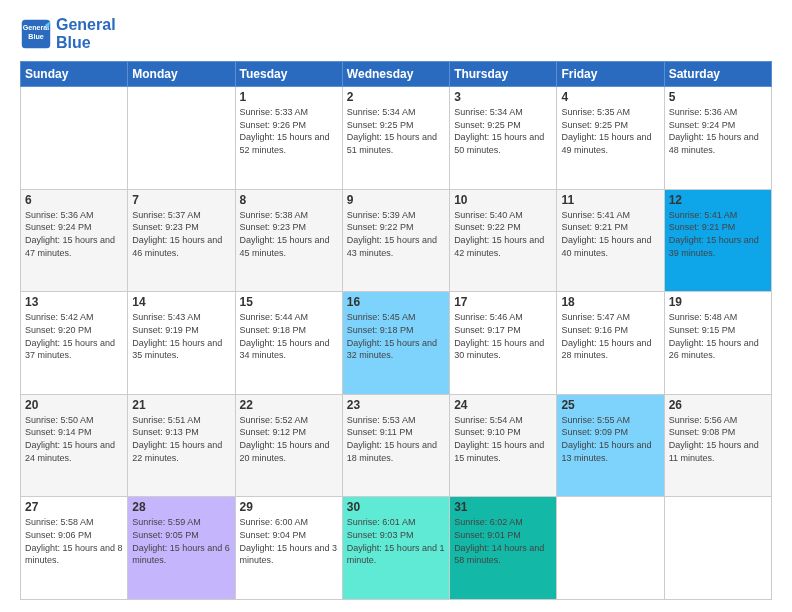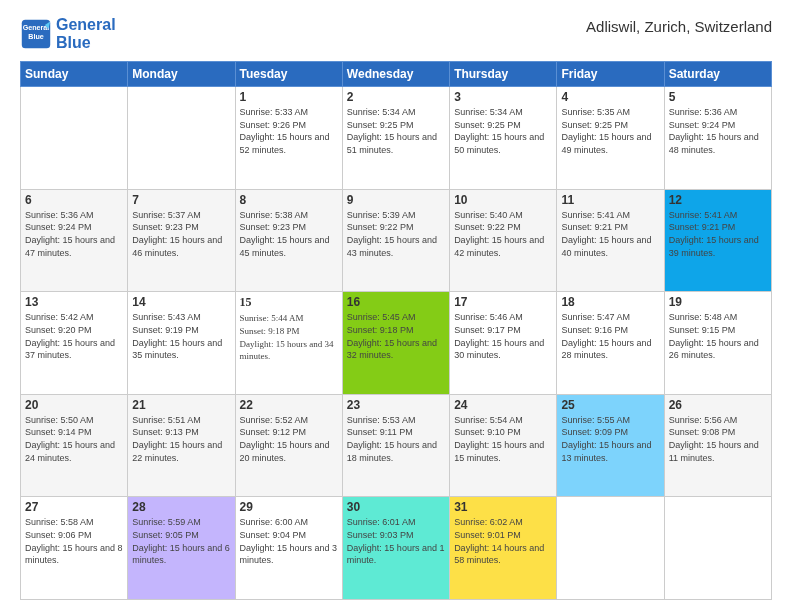--- a/index.html
+++ b/index.html
@@ -115,21 +115,20 @@
         <text x="18" y="14" text-anchor="middle" fill="white" font-size="8" font-weight="bold" font-family="Arial">General</text>
         <text x="18" y="24" text-anchor="middle" fill="white" font-size="8" font-weight="bold" font-family="Arial">Blue</text>
         <polygon points="28,8 34,4 32,12" fill="#5bc8f5"></polygon>
       </svg>
       <div class="logo-text">
         <div><span>General</span></div>
         <div><span>Blue</span></div>
       </div>
     </div>
     <div class="title-block">
-      <div class="location">Adliswil, Zurich, Switzerland</div>
     </div>
   </div>
 
   <table class="calendar">
     <thead>
       <tr>
       <th>Sunday</th>
           <th>Monday</th>
           <th>Tuesday</th>
           <th>Wednesday</th>
@@ -195,25 +194,25 @@
         </tr>
         <tr>
           <td style="background: rgb(255, 255, 255);">
             <span class="day-num">13</span>
             <div class="day-info">Sunrise: 5:42 AM<br>Sunset: 9:20 PM<br>Daylight: 15 hours and 37 minutes.</div>
           </td>
           <td style="background: rgb(255, 255, 255);">
             <span class="day-num">14</span>
             <div class="day-info">Sunrise: 5:43 AM<br>Sunset: 9:19 PM<br>Daylight: 15 hours and 35 minutes.</div>
           </td>
-          <td style="background: rgb(255, 255, 255); font-family: Liberation Serif, serif;">
+          <td style="background: rgb(255, 255, 255);">
             <span class="day-num">15</span>
             <div class="day-info">Sunrise: 5:44 AM<br>Sunset: 9:18 PM<br>Daylight: 15 hours and 34 minutes.</div>
           </td>
-          <td style="background: #84cc16;">
+          <td style="background: #7dd3fc;">
             <span class="day-num">16</span>
             <div class="day-info">Sunrise: 5:45 AM<br>Sunset: 9:18 PM<br>Daylight: 15 hours and 32 minutes.</div>
           </td>
           <td style="background: rgb(255, 255, 255);">
             <span class="day-num">17</span>
             <div class="day-info">Sunrise: 5:46 AM<br>Sunset: 9:17 PM<br>Daylight: 15 hours and 30 minutes.</div>
           </td>
           <td style="background: rgb(255, 255, 255);">
             <span class="day-num">18</span>
             <div class="day-info">Sunrise: 5:47 AM<br>Sunset: 9:16 PM<br>Daylight: 15 hours and 28 minutes.</div>
@@ -263,21 +262,21 @@
             <div class="day-info">Sunrise: 5:59 AM<br>Sunset: 9:05 PM<br>Daylight: 15 hours and 6 minutes.</div>
           </td>
           <td style="background: rgb(255, 255, 255);">
             <span class="day-num">29</span>
             <div class="day-info">Sunrise: 6:00 AM<br>Sunset: 9:04 PM<br>Daylight: 15 hours and 3 minutes.</div>
           </td>
           <td style="background: #5eead4;">
             <span class="day-num">30</span>
             <div class="day-info">Sunrise: 6:01 AM<br>Sunset: 9:03 PM<br>Daylight: 15 hours and 1 minute.</div>
           </td>
-          <td style="background: #fde047;">
+          <td style="background: #14b8a6;">
             <span class="day-num">31</span>
             <div class="day-info">Sunrise: 6:02 AM<br>Sunset: 9:01 PM<br>Daylight: 14 hours and 58 minutes.</div>
           </td>
           <td class="empty-cell"></td>
           <td class="empty-cell"></td>
         </tr>
       </tbody>
   </table>
 </div>
 

